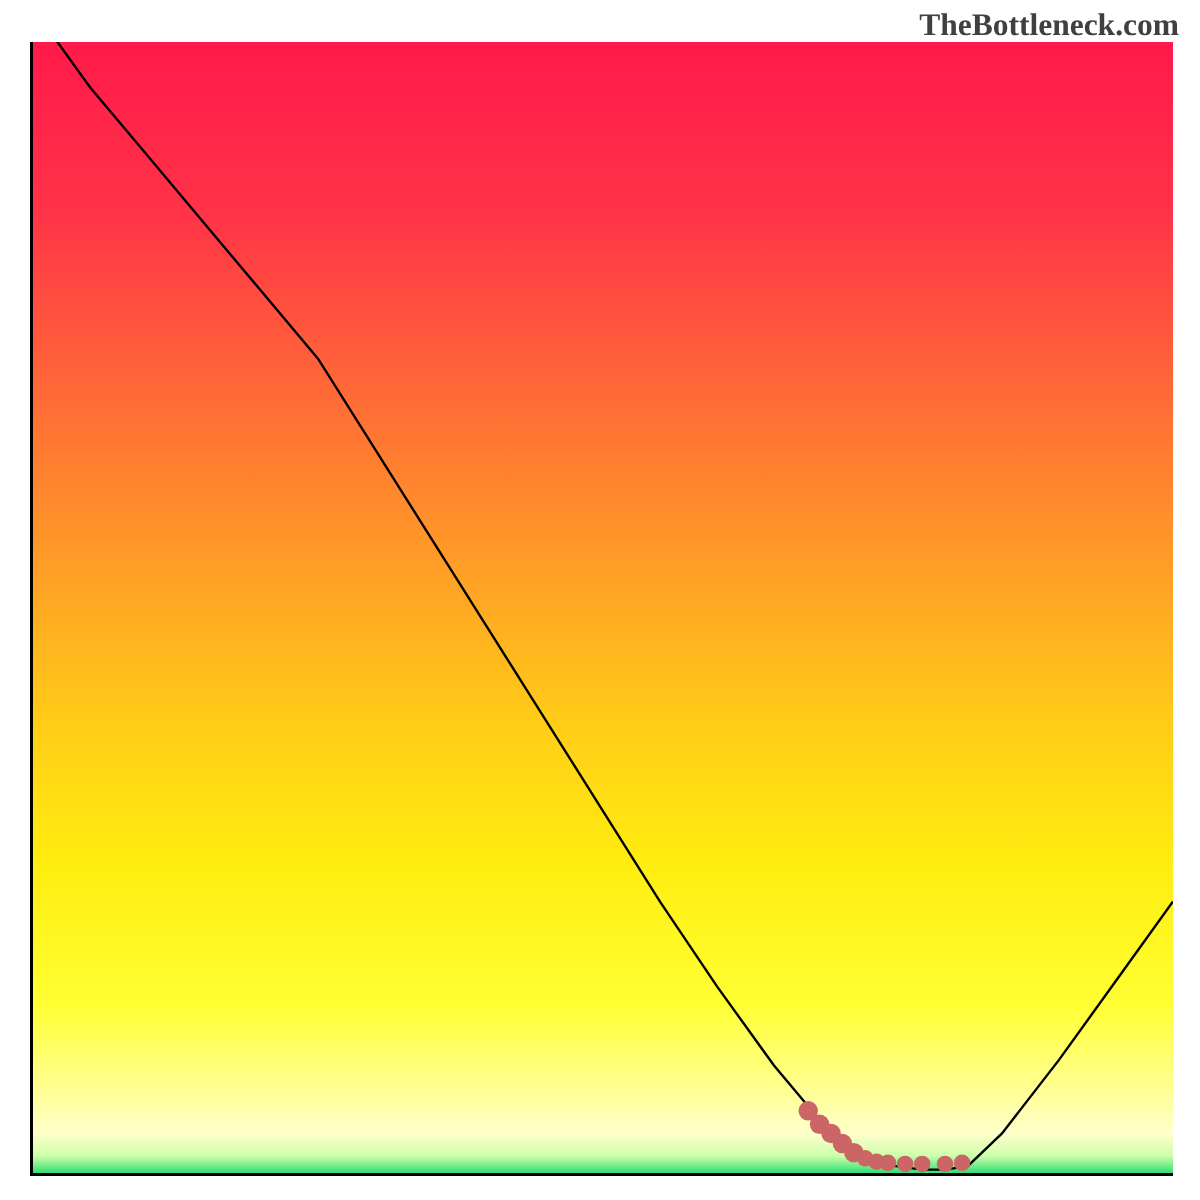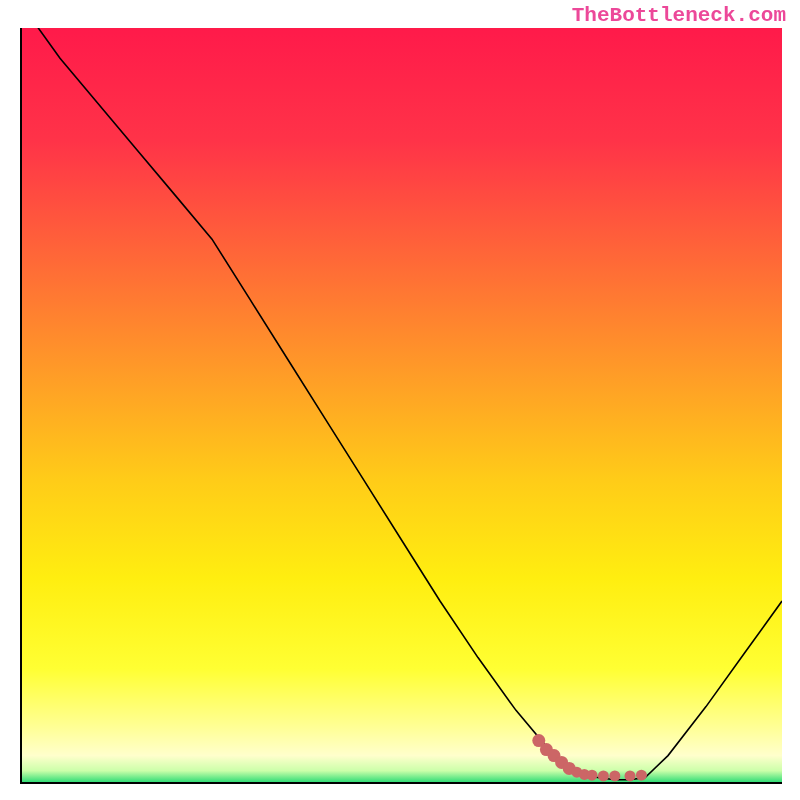--- a/index.html
+++ b/index.html
@@ -14,22 +14,22 @@
     position: relative;
     width: 800px;
     height: 800px;
   }
   .watermark {
     position: absolute;
     top: 4px;
     right: 14px;
     font-size: 21px;
     font-weight: bold;
-    color: #ec4899;
-    font-family: Liberation Mono, monospace;
+    color: #404040;
+    font-family: Liberation Serif, serif;
     z-index: 10;
     margin-left: 15px;
   }
   .plot-area {
     position: absolute;
     left: 20px;
     top: 28px;
     width: 760px;
     height: 754px;
     border-left: 2px solid #000;

